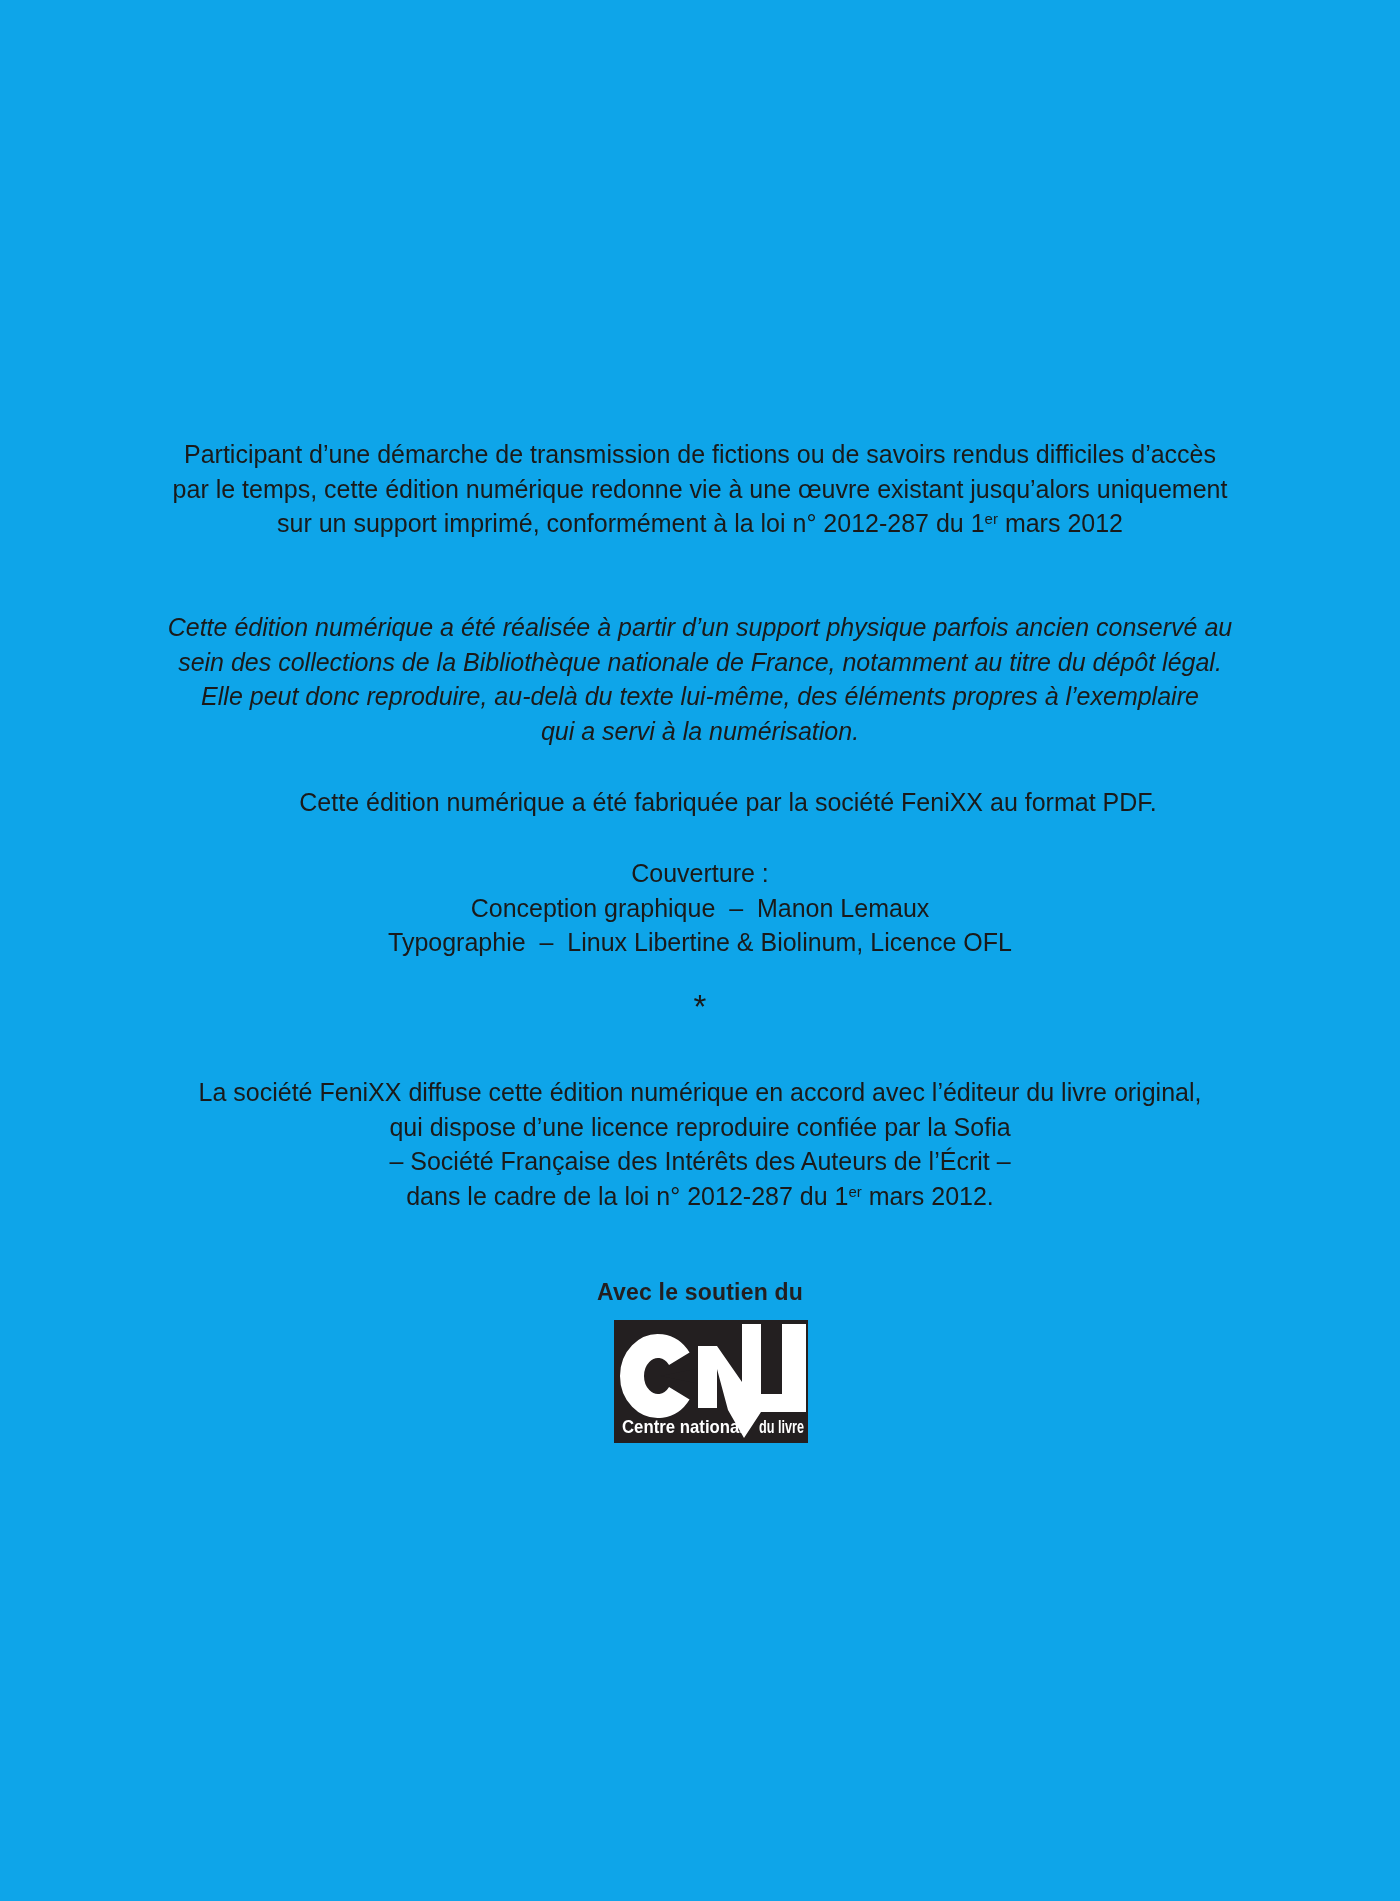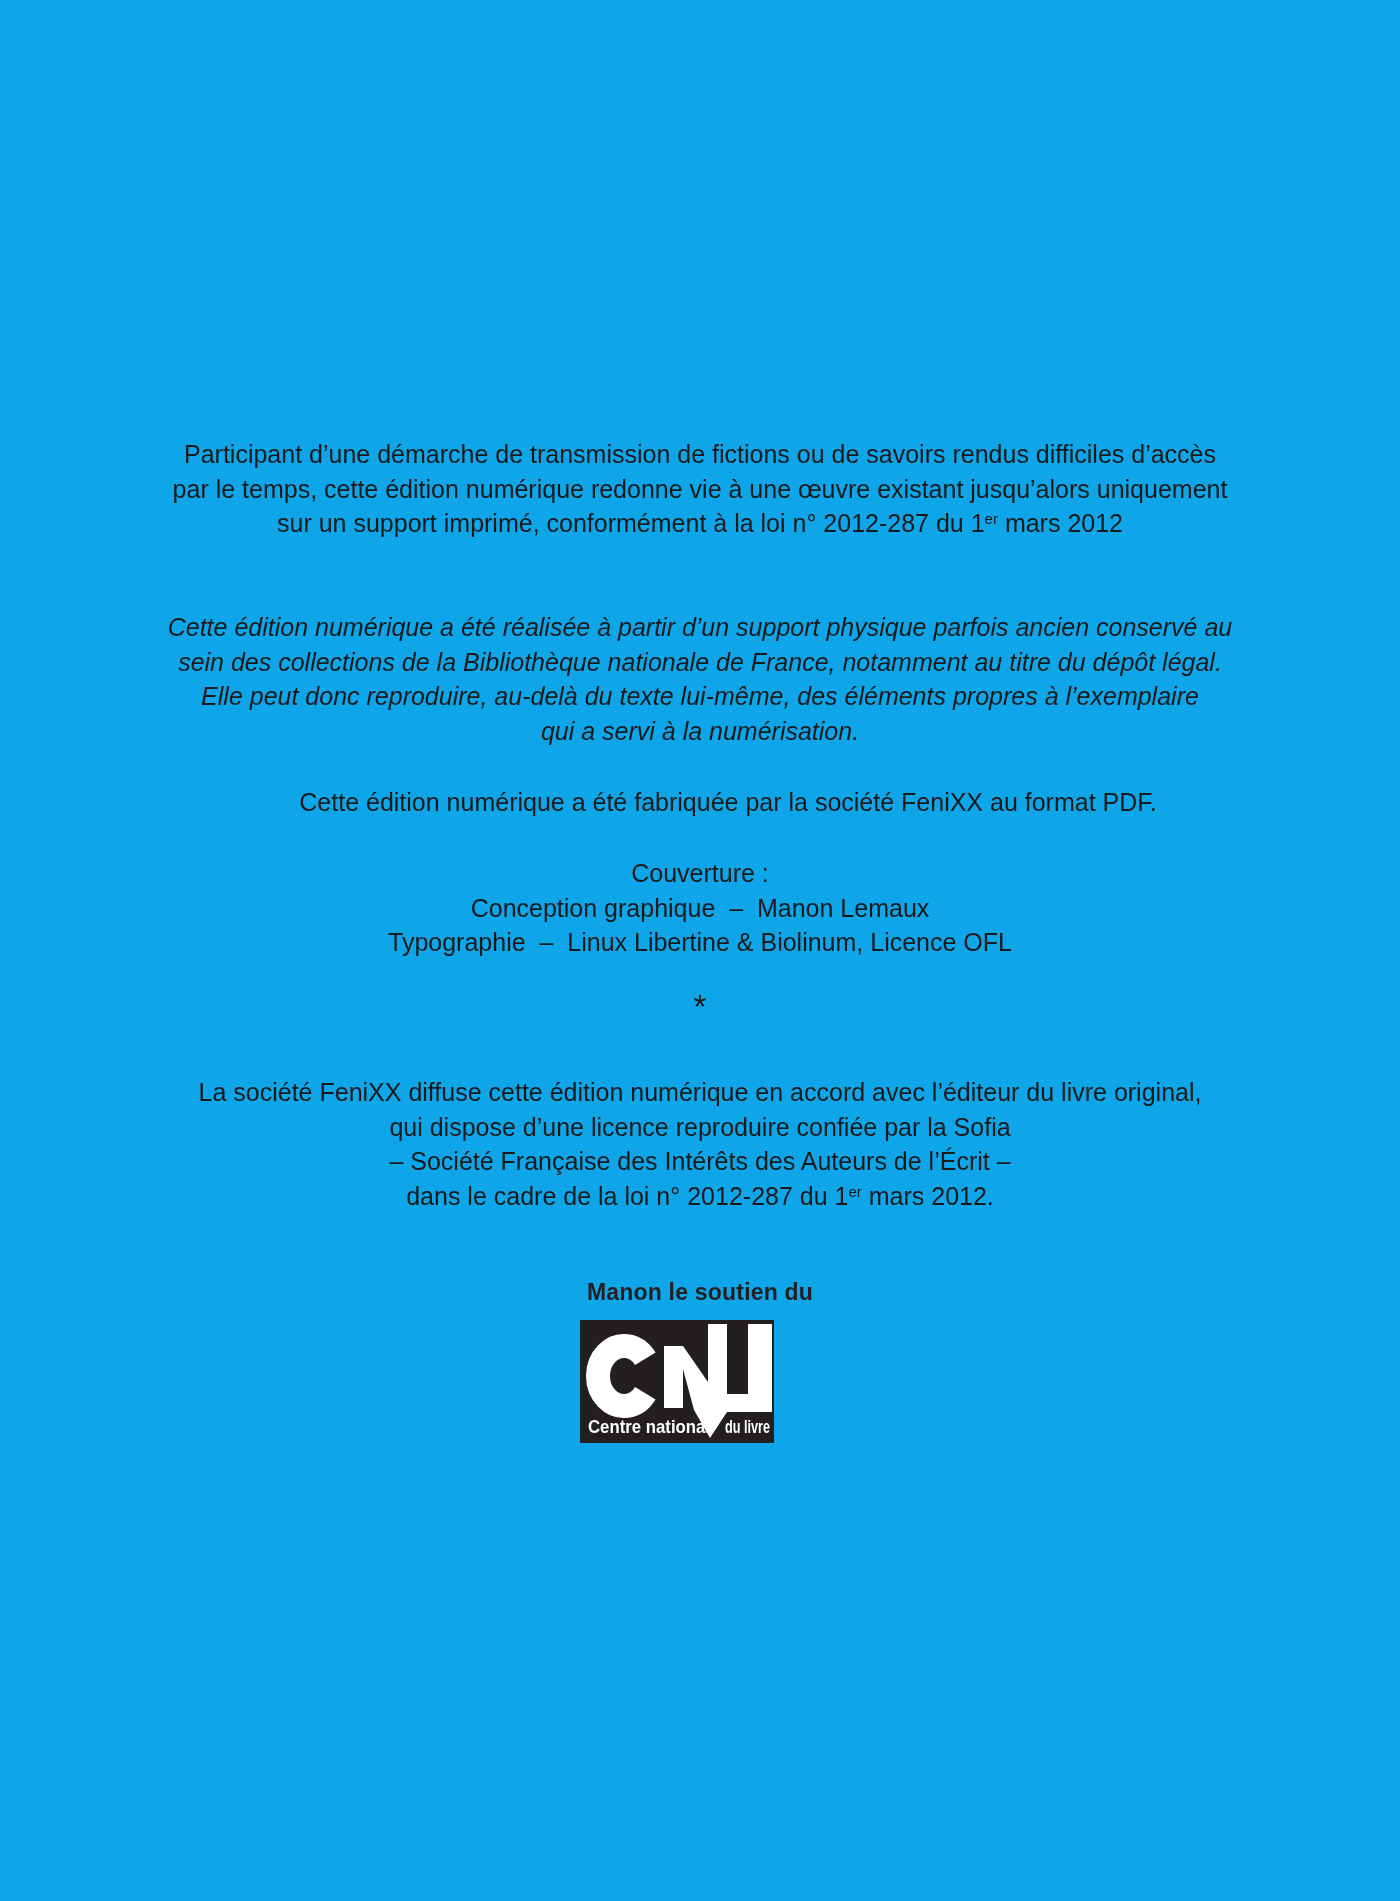--- a/index.html
+++ b/index.html
@@ -25,21 +25,21 @@
   .p-asterisk     { top:986px; font-size:33px; line-height:42px; }
   .p-diffusion    { top:1075px; }
   .sup { font-size:15px; position:relative; top:-8px; }
   .support-label {
     position:absolute; top:1279px; left:0; width:100%;
     text-align:center;
     font-size:23px; font-weight:700; letter-spacing:0.2px;
     color:#231f20;
   }
   .cnl-logo {
-    position:absolute; top:1320px; left:580px;
+    position:absolute; top:1320px; left:614px;
     width:194px; height:93px;
   }
   .cnl-caption {
     font-family:"Liberation Sans", sans-serif;
     font-weight:bold;
     font-size:19px;
   }
 </style>
 </head>
 <body>
@@ -70,21 +70,21 @@
         <div class="line"><span>*</span></div>
       </div>
       <div class="para p-diffusion">
         <div class="line"><span>La société FeniXX diffuse cette édition numérique en accord avec l’éditeur du livre original,</span></div>
         <div class="line"><span>qui dispose d’une licence reproduire confiée par la Sofia</span></div>
         <div class="line"><span>– Société Française des Intérêts des Auteurs de l’Écrit –</span></div>
         <div class="line"><span>dans le cadre de la loi n° 2012-287 du 1</span><span class="sup">er</span><span> mars 2012.</span></div>
       </div>
     </div>
 
-  <div class="support-label">Manon le soutien du</div>
+  <div class="support-label">Avec le soutien du</div>
 
   <div class="cnl-logo">
     <svg viewBox="0 0 194 123" width="194" height="123">
       <title>CNL</title>
 
       <rect x="0" y="0" width="194" height="123" fill="#231f20"></rect>
 
       <path d="M65.3 38.8 A26 30 0 1 0 65.3 73.2" fill="none" stroke="#ffffff" stroke-width="24" stroke-linecap="butt"></path>
 
       <path d="M86 48 L86 64 L46 56 Z" fill="#231f20"></path>

